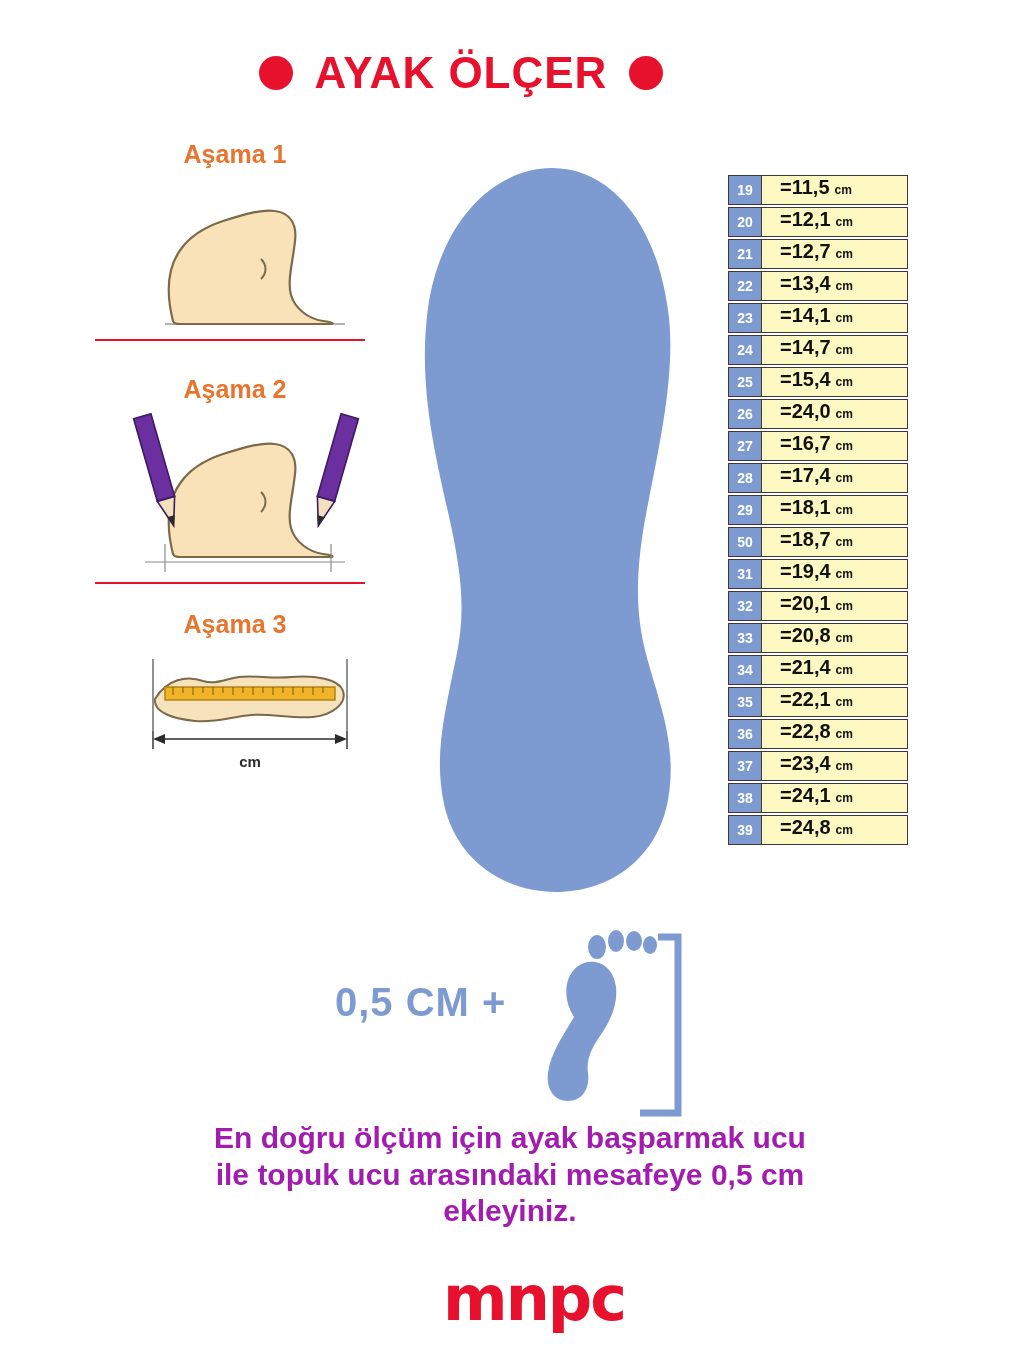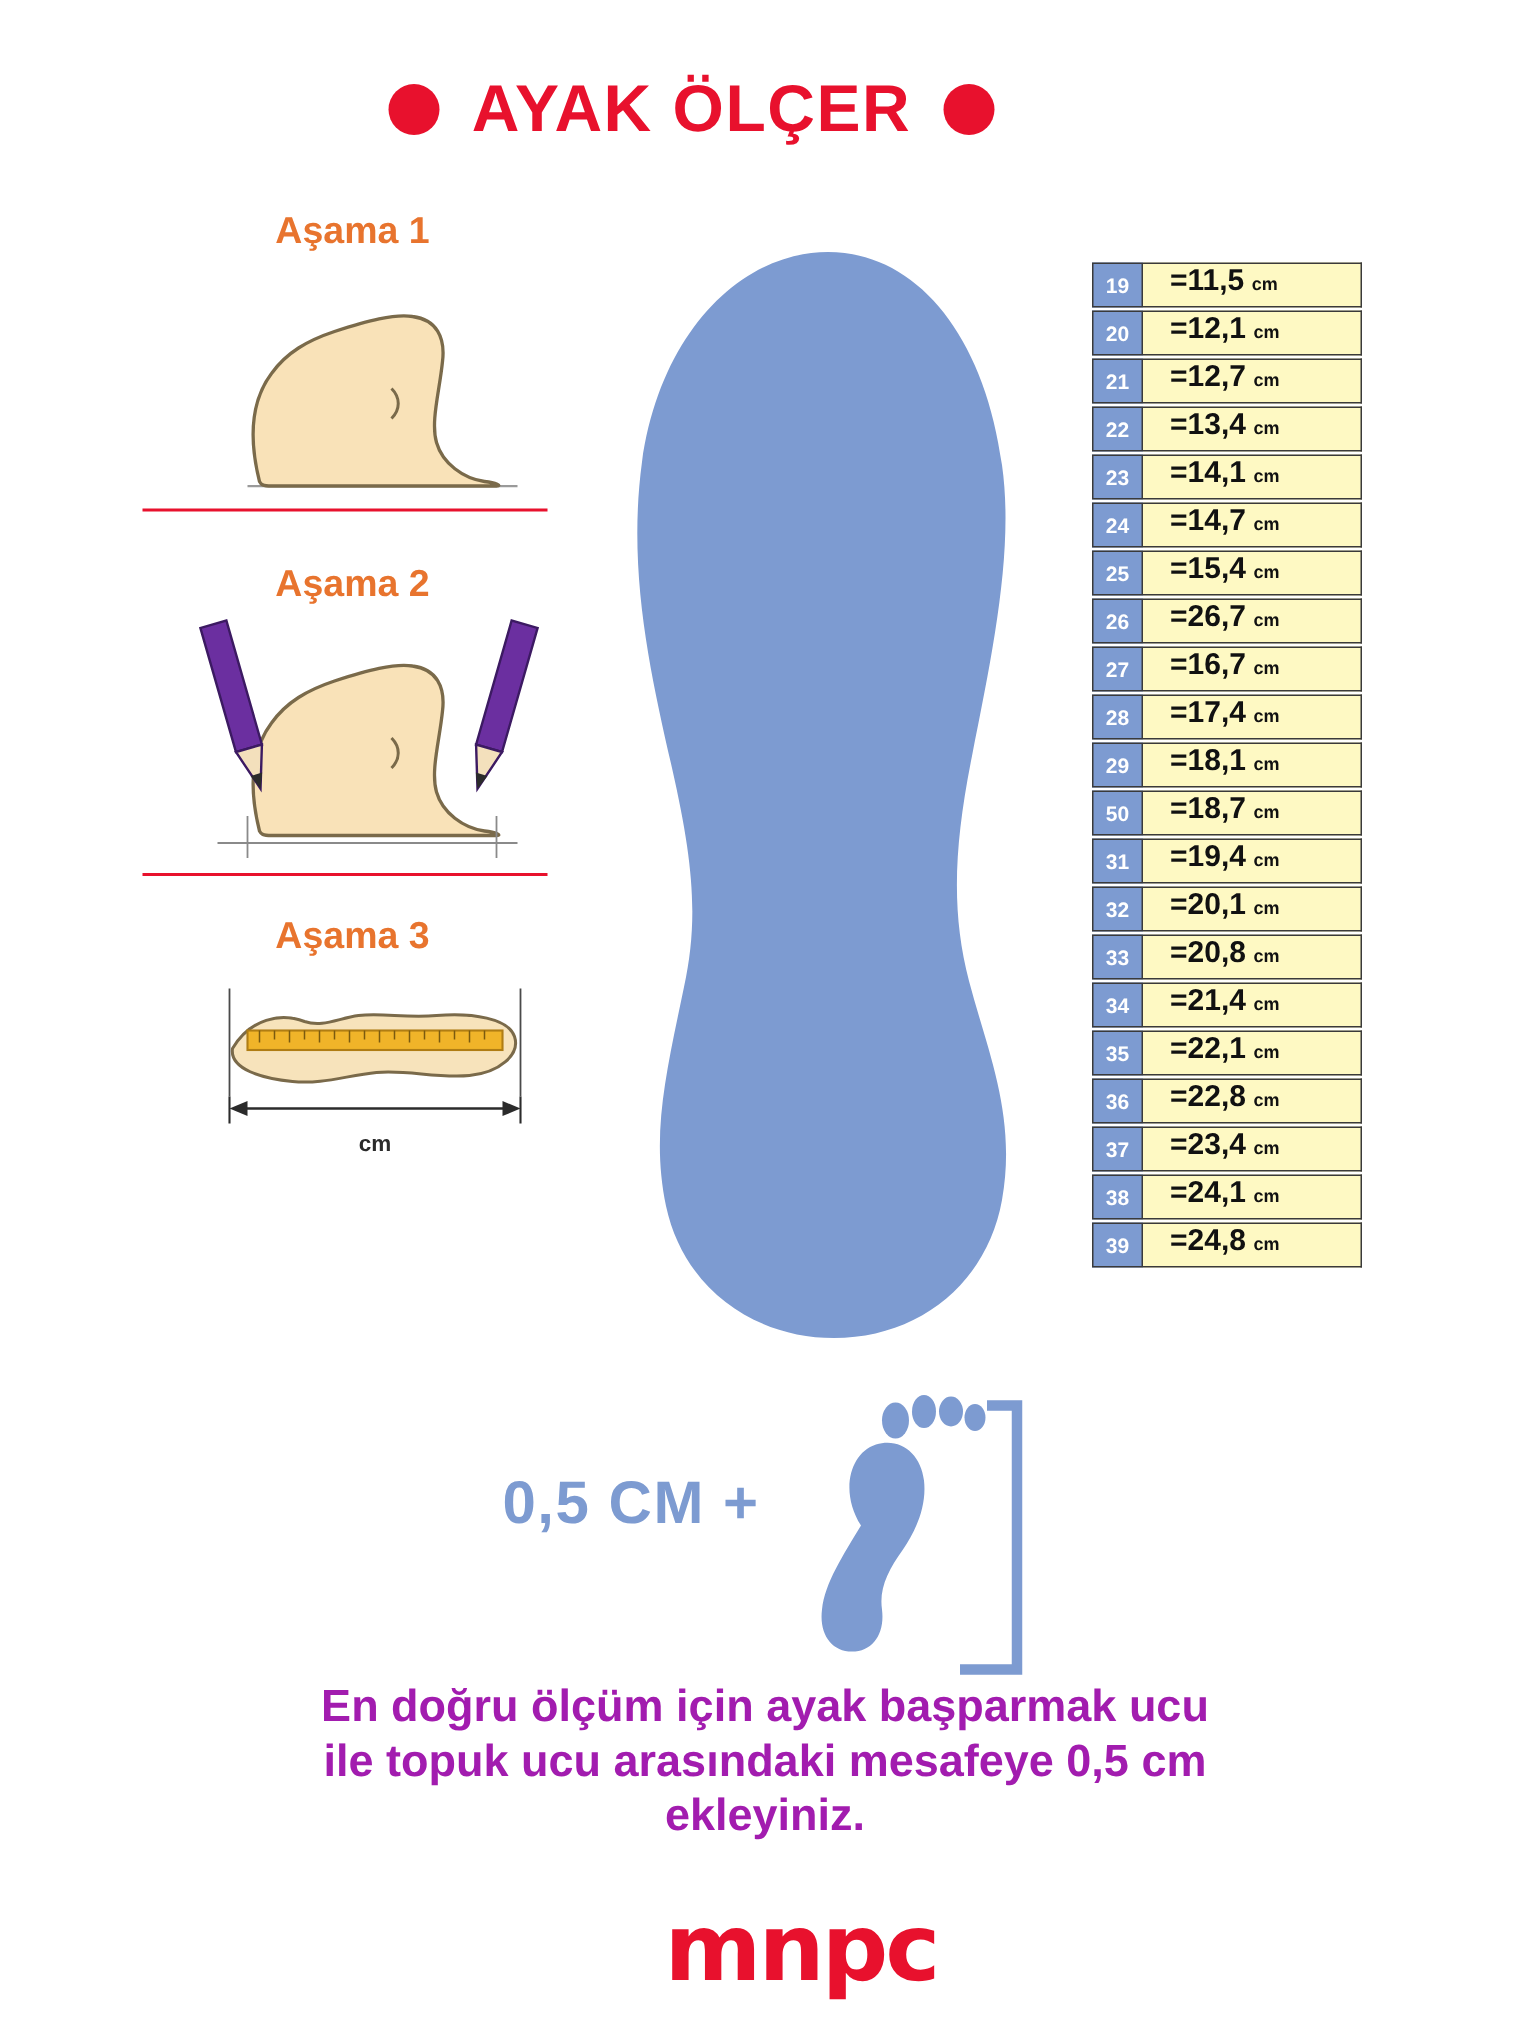--- a/index.html
+++ b/index.html
@@ -294,21 +294,21 @@
   <div class="size-row">
     <div class="size-num">25</div>
     <div class="size-val">
         <span>=15,4</span>
         <span class="size-unit">cm</span>
       </div>
   </div>
   <div class="size-row">
     <div class="size-num">26</div>
     <div class="size-val">
-        <span>=26,7</span>
+        <span>=24,0</span>
         <span class="size-unit">cm</span>
       </div>
   </div>
   <div class="size-row">
     <div class="size-num">27</div>
     <div class="size-val">
         <span>=16,7</span>
         <span class="size-unit">cm</span>
       </div>
   </div>

